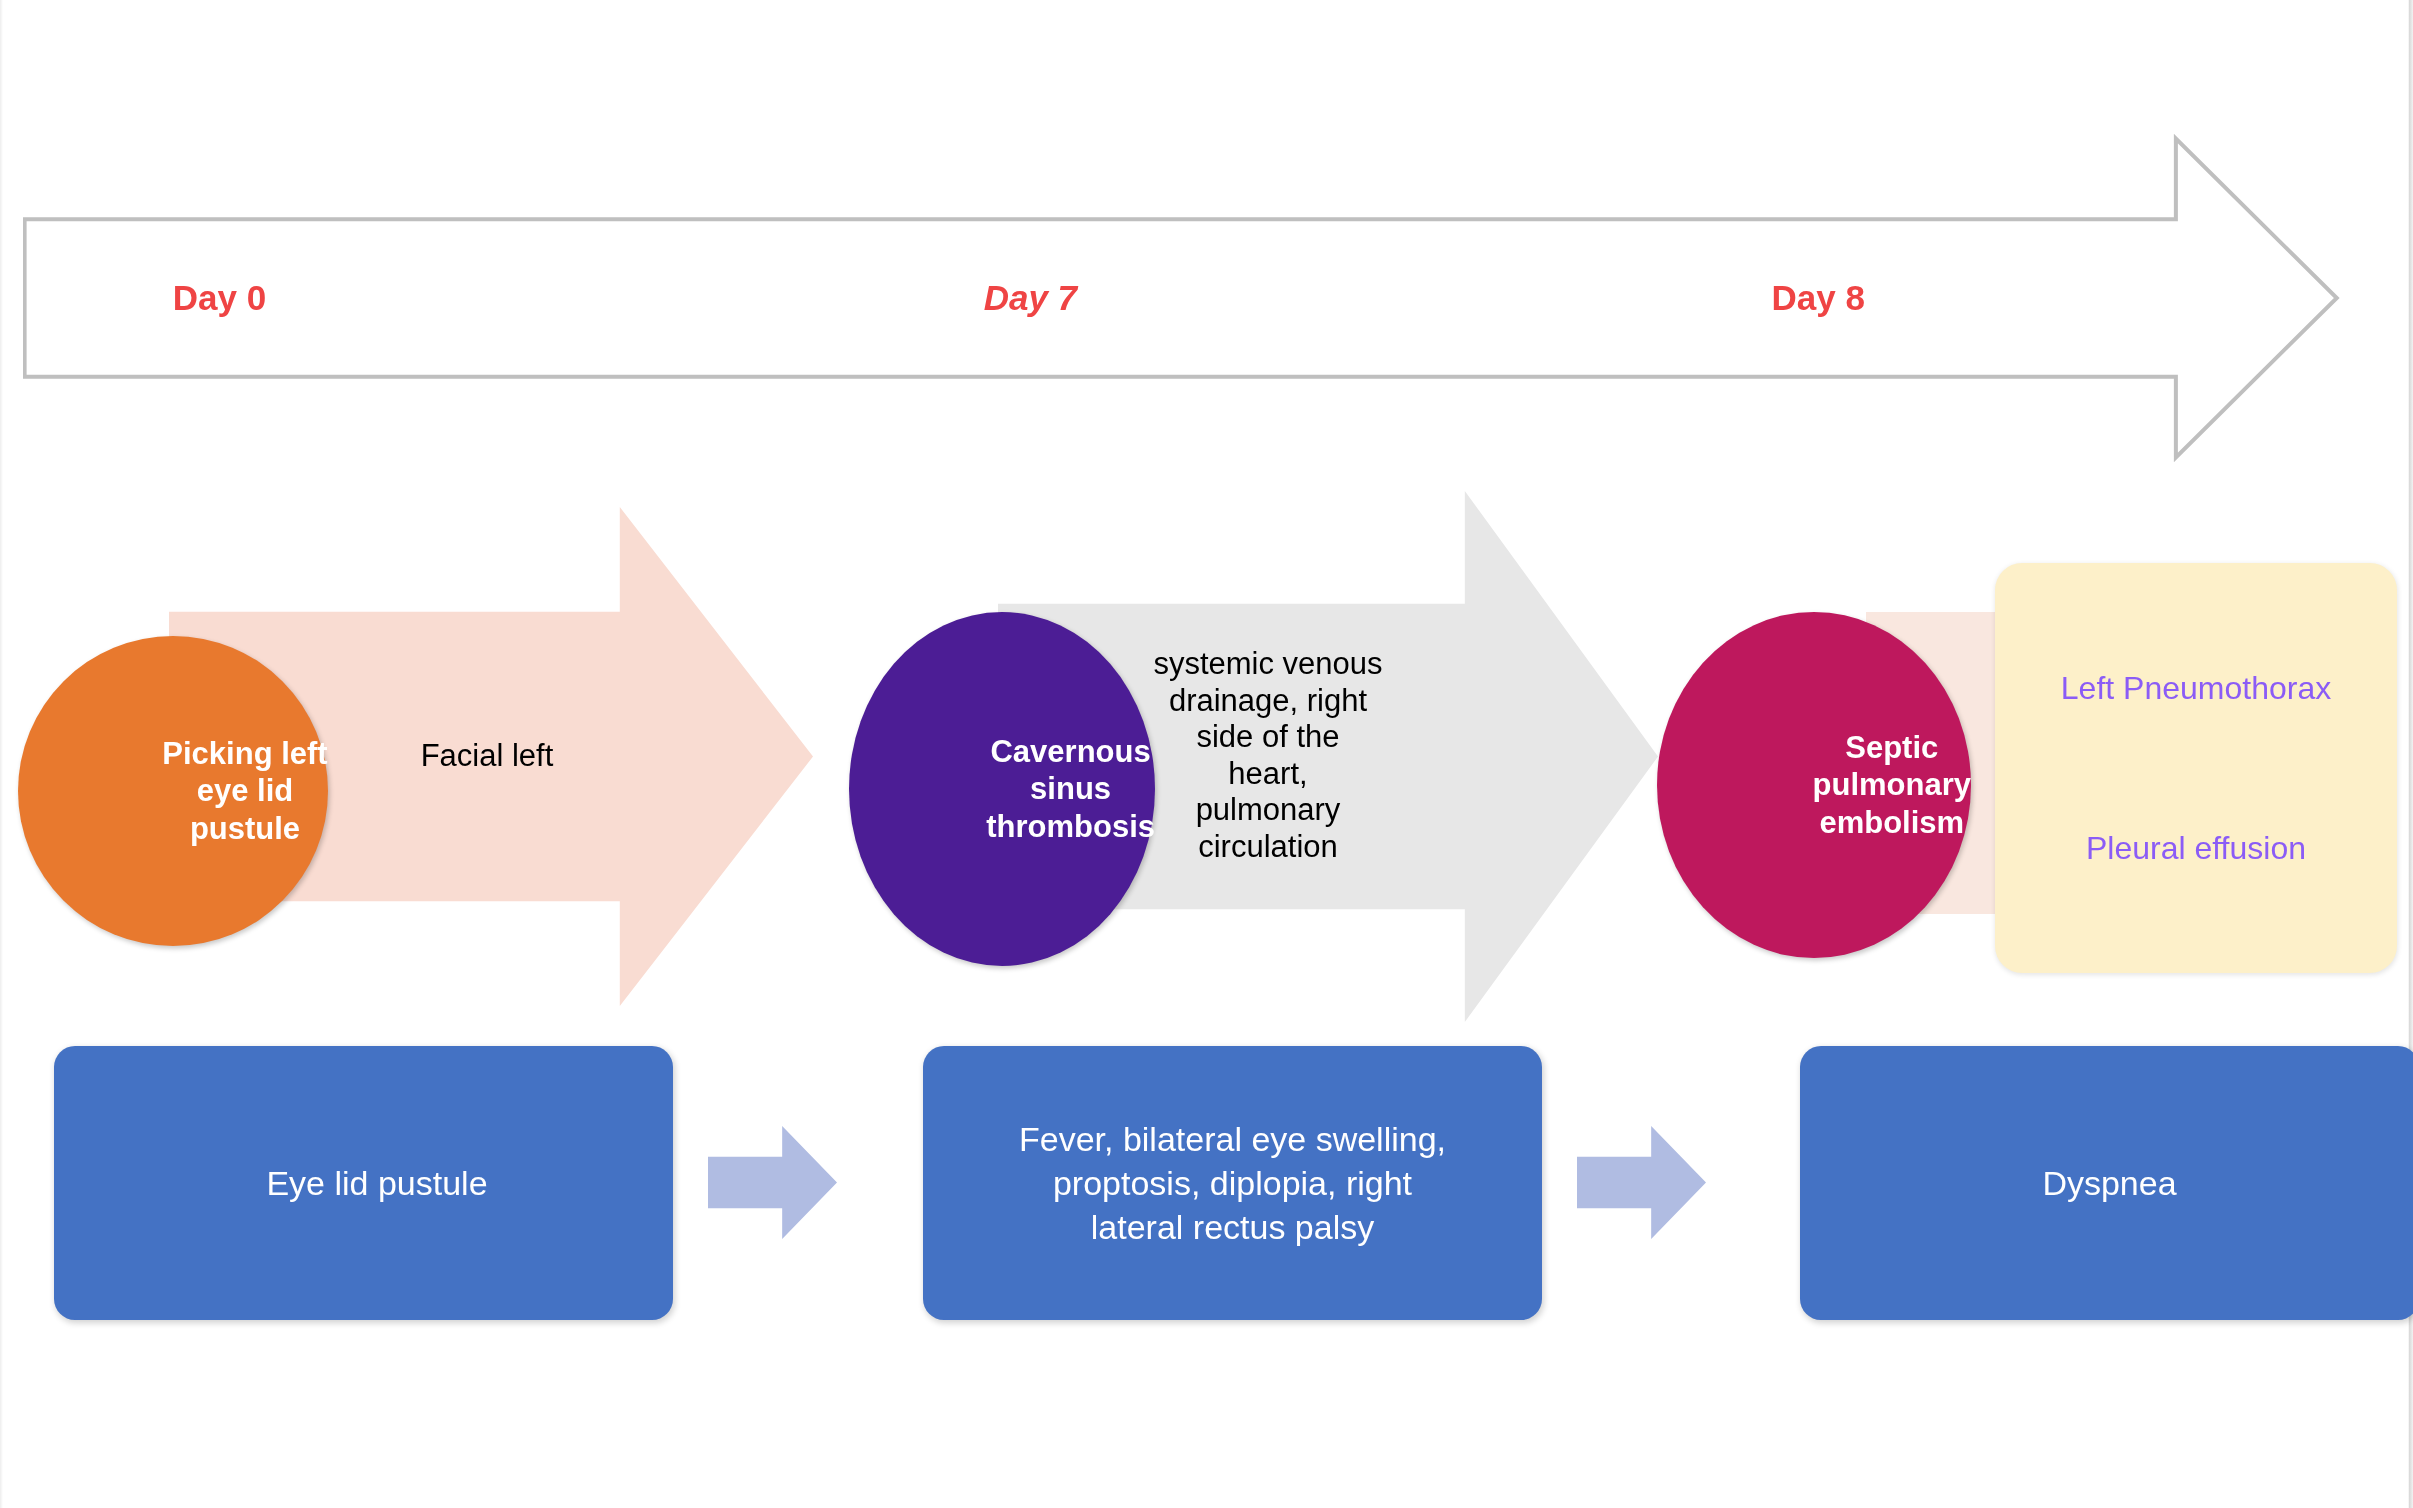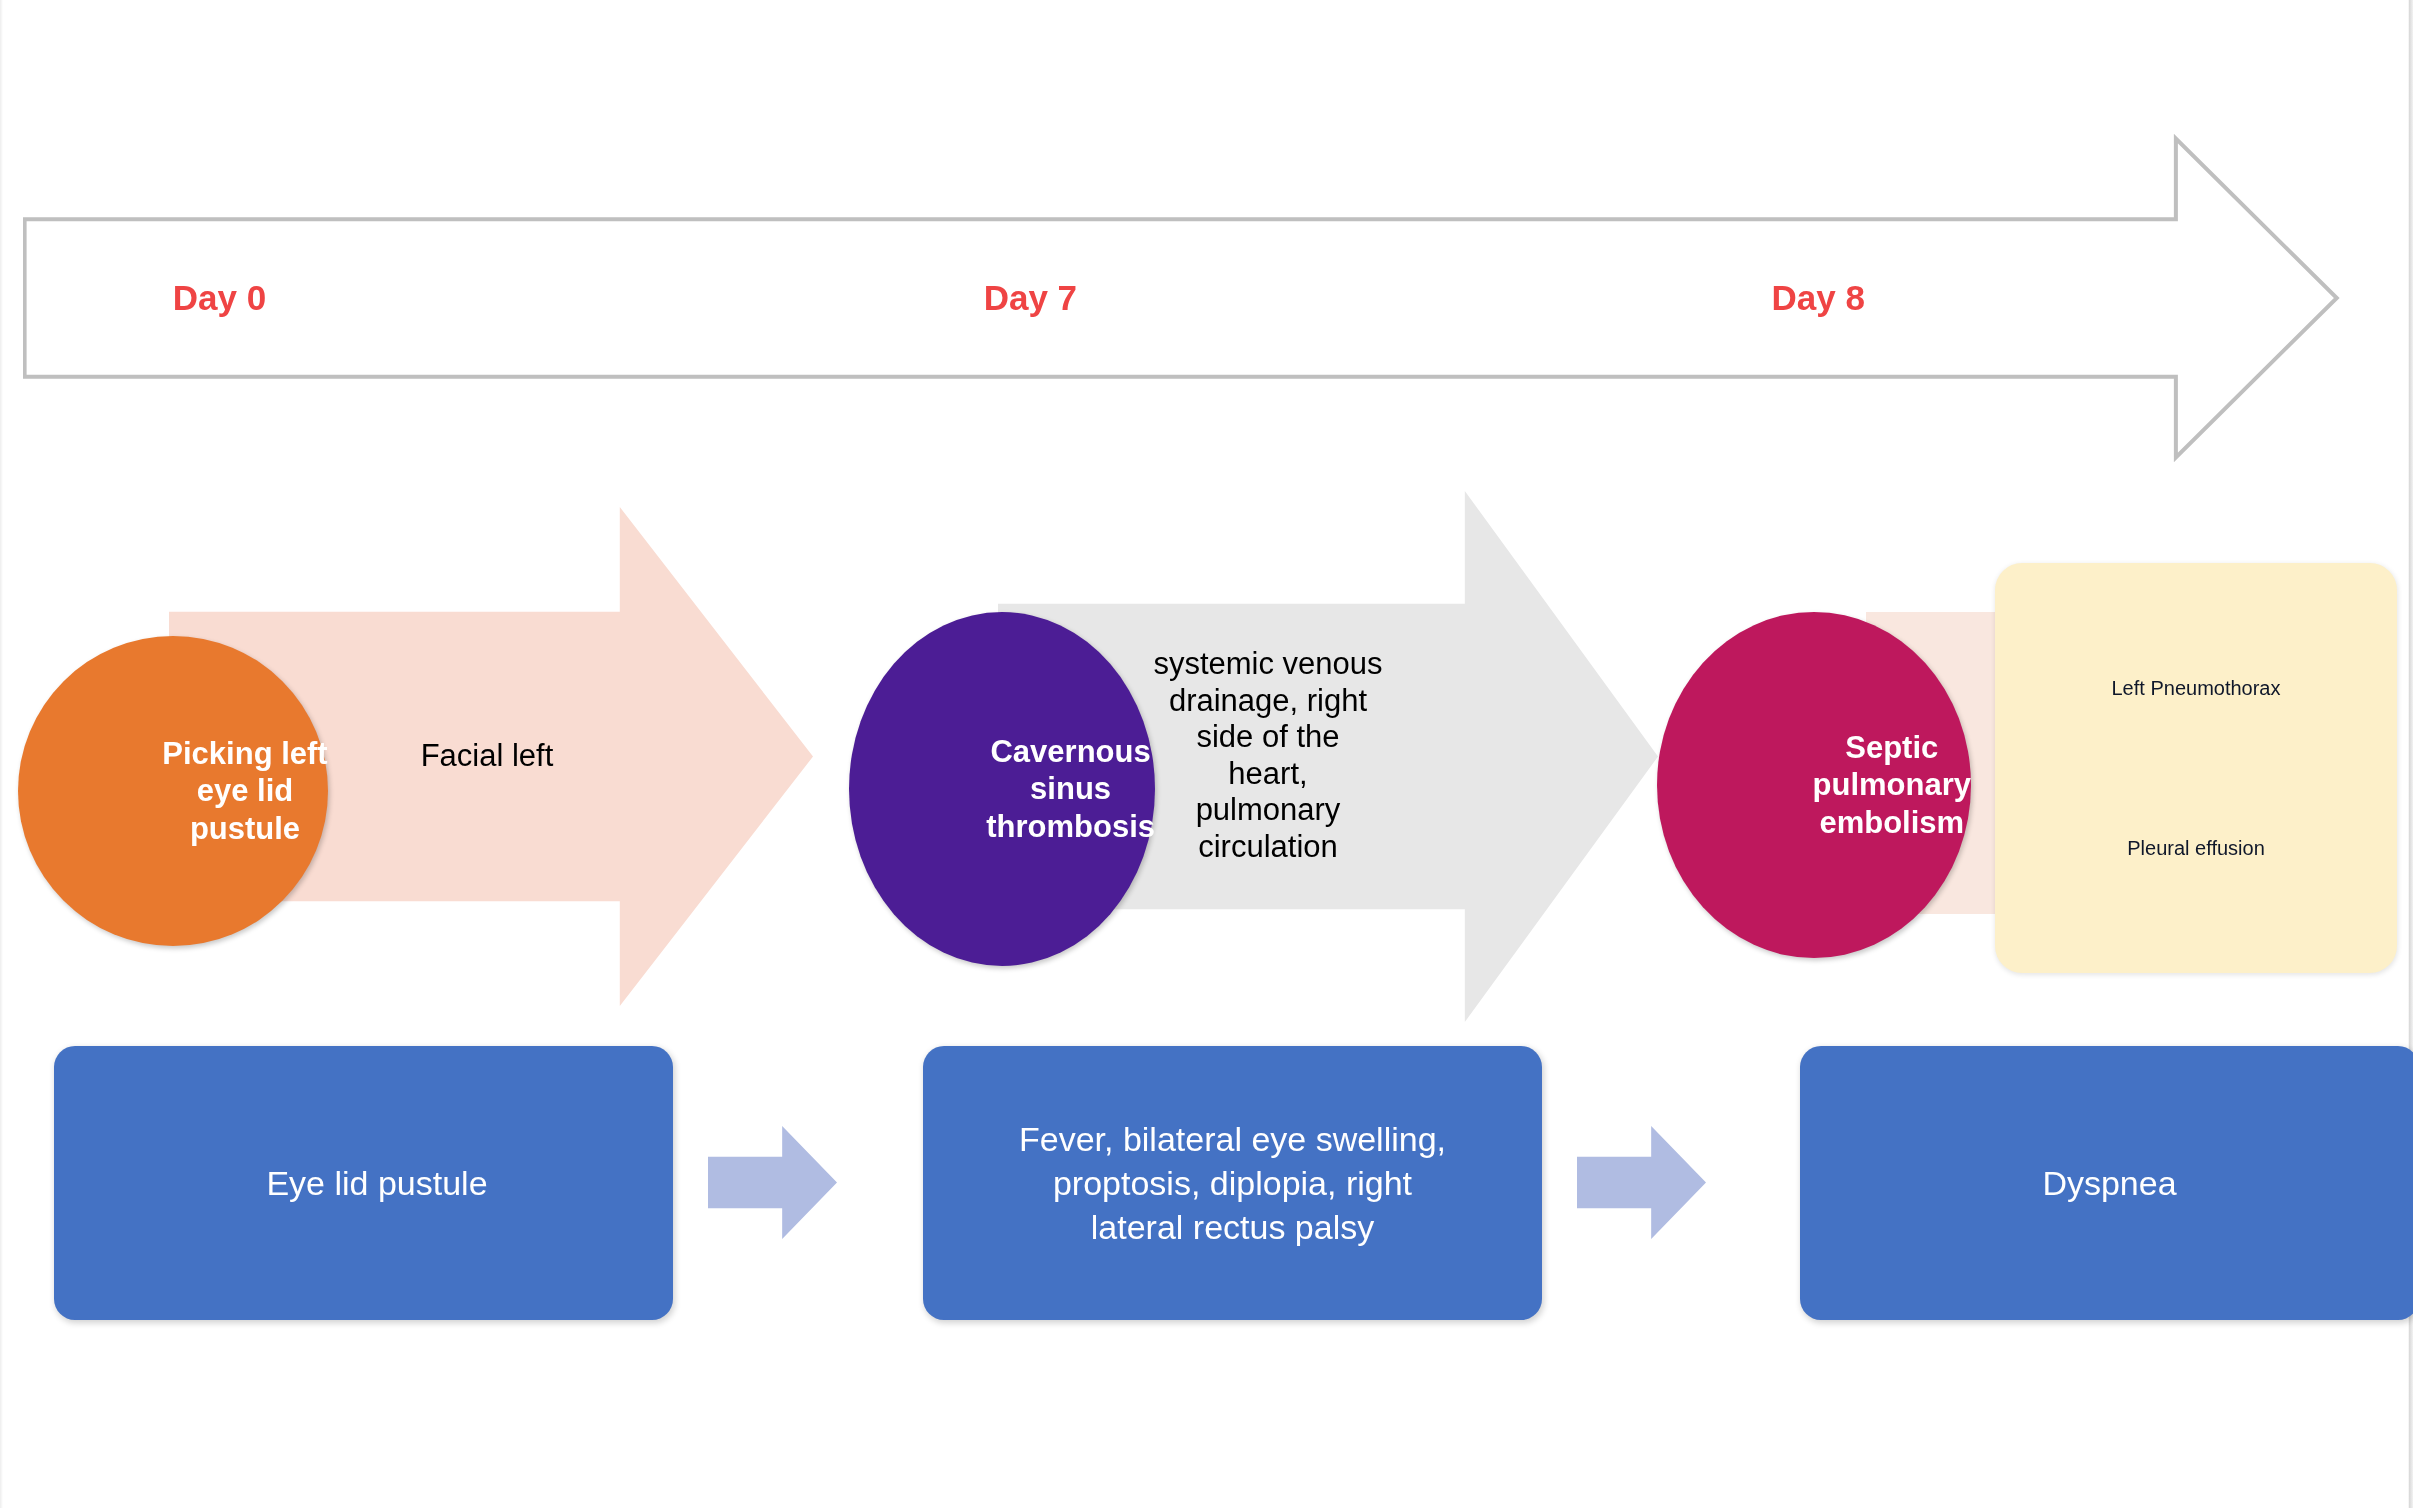--- a/index.html
+++ b/index.html
@@ -94,22 +94,22 @@
     border-radius: 27px;
     box-shadow: 0.8px 1.6px 4.8px rgba(0,0,0,0.10);
     display: flex;
     flex-direction: column;
     align-items: center;
     justify-content: space-around;
     padding: 45px 16px;
     box-sizing: border-box;
   }
   .cream-line {
-    color: #0f172a;
-    font-size: 20px;
+    color: #8b5cf6;
+    font-size: 32px;
     text-align: center;
     white-space: nowrap;
   }
 
   
   .pink-tail {
     position: absolute;
     background: #F8E3D9;
     opacity: 0.85;
   }
@@ -147,21 +147,21 @@
 <div id="stage">
 
   <div class="page-edge-left"></div>
   <div class="page-edge-right"></div>
 
   <div class="timeline-wrap">
     <svg class="timeline-svg" viewBox="0 0 2880 420" preserveAspectRatio="none">
       <polygon points="2,112 2676,112 2676,12 2876,210 2676,408 2676,308 2,308" fill="#ffffff" stroke="#BFBFBF" stroke-width="4" stroke-linejoin="miter" vector-effect="non-scaling-stroke"></polygon>
     </svg>
     <div class="day-label" style="left:8.5%; top:50%;">Day 0</div>
-    <div class="day-label" style="left:43.5%; top:50%;">Day 7</div>
+    <div class="day-label" style="left:43.5%; top:50%;font-style:italic;">Day 7</div>
     <div class="day-label" style="left:77.5%; top:50%;">Day 8</div>
   </div>
 
   <div class="band-mid">
 
     <svg class="flow-arrow-svg" style="left:169px; top:8px; width:644px; height:499px;" viewBox="0 0 800 620" preserveAspectRatio="none">
       <polygon points="0,130 560,130 560,0 800,310 560,620 560,490 0,490" fill="#F9DCD2"></polygon>
     </svg>
     <div class="flow-arrow-label" style="left:487px; top:257px; width:338px;">Facial left</div>
 

